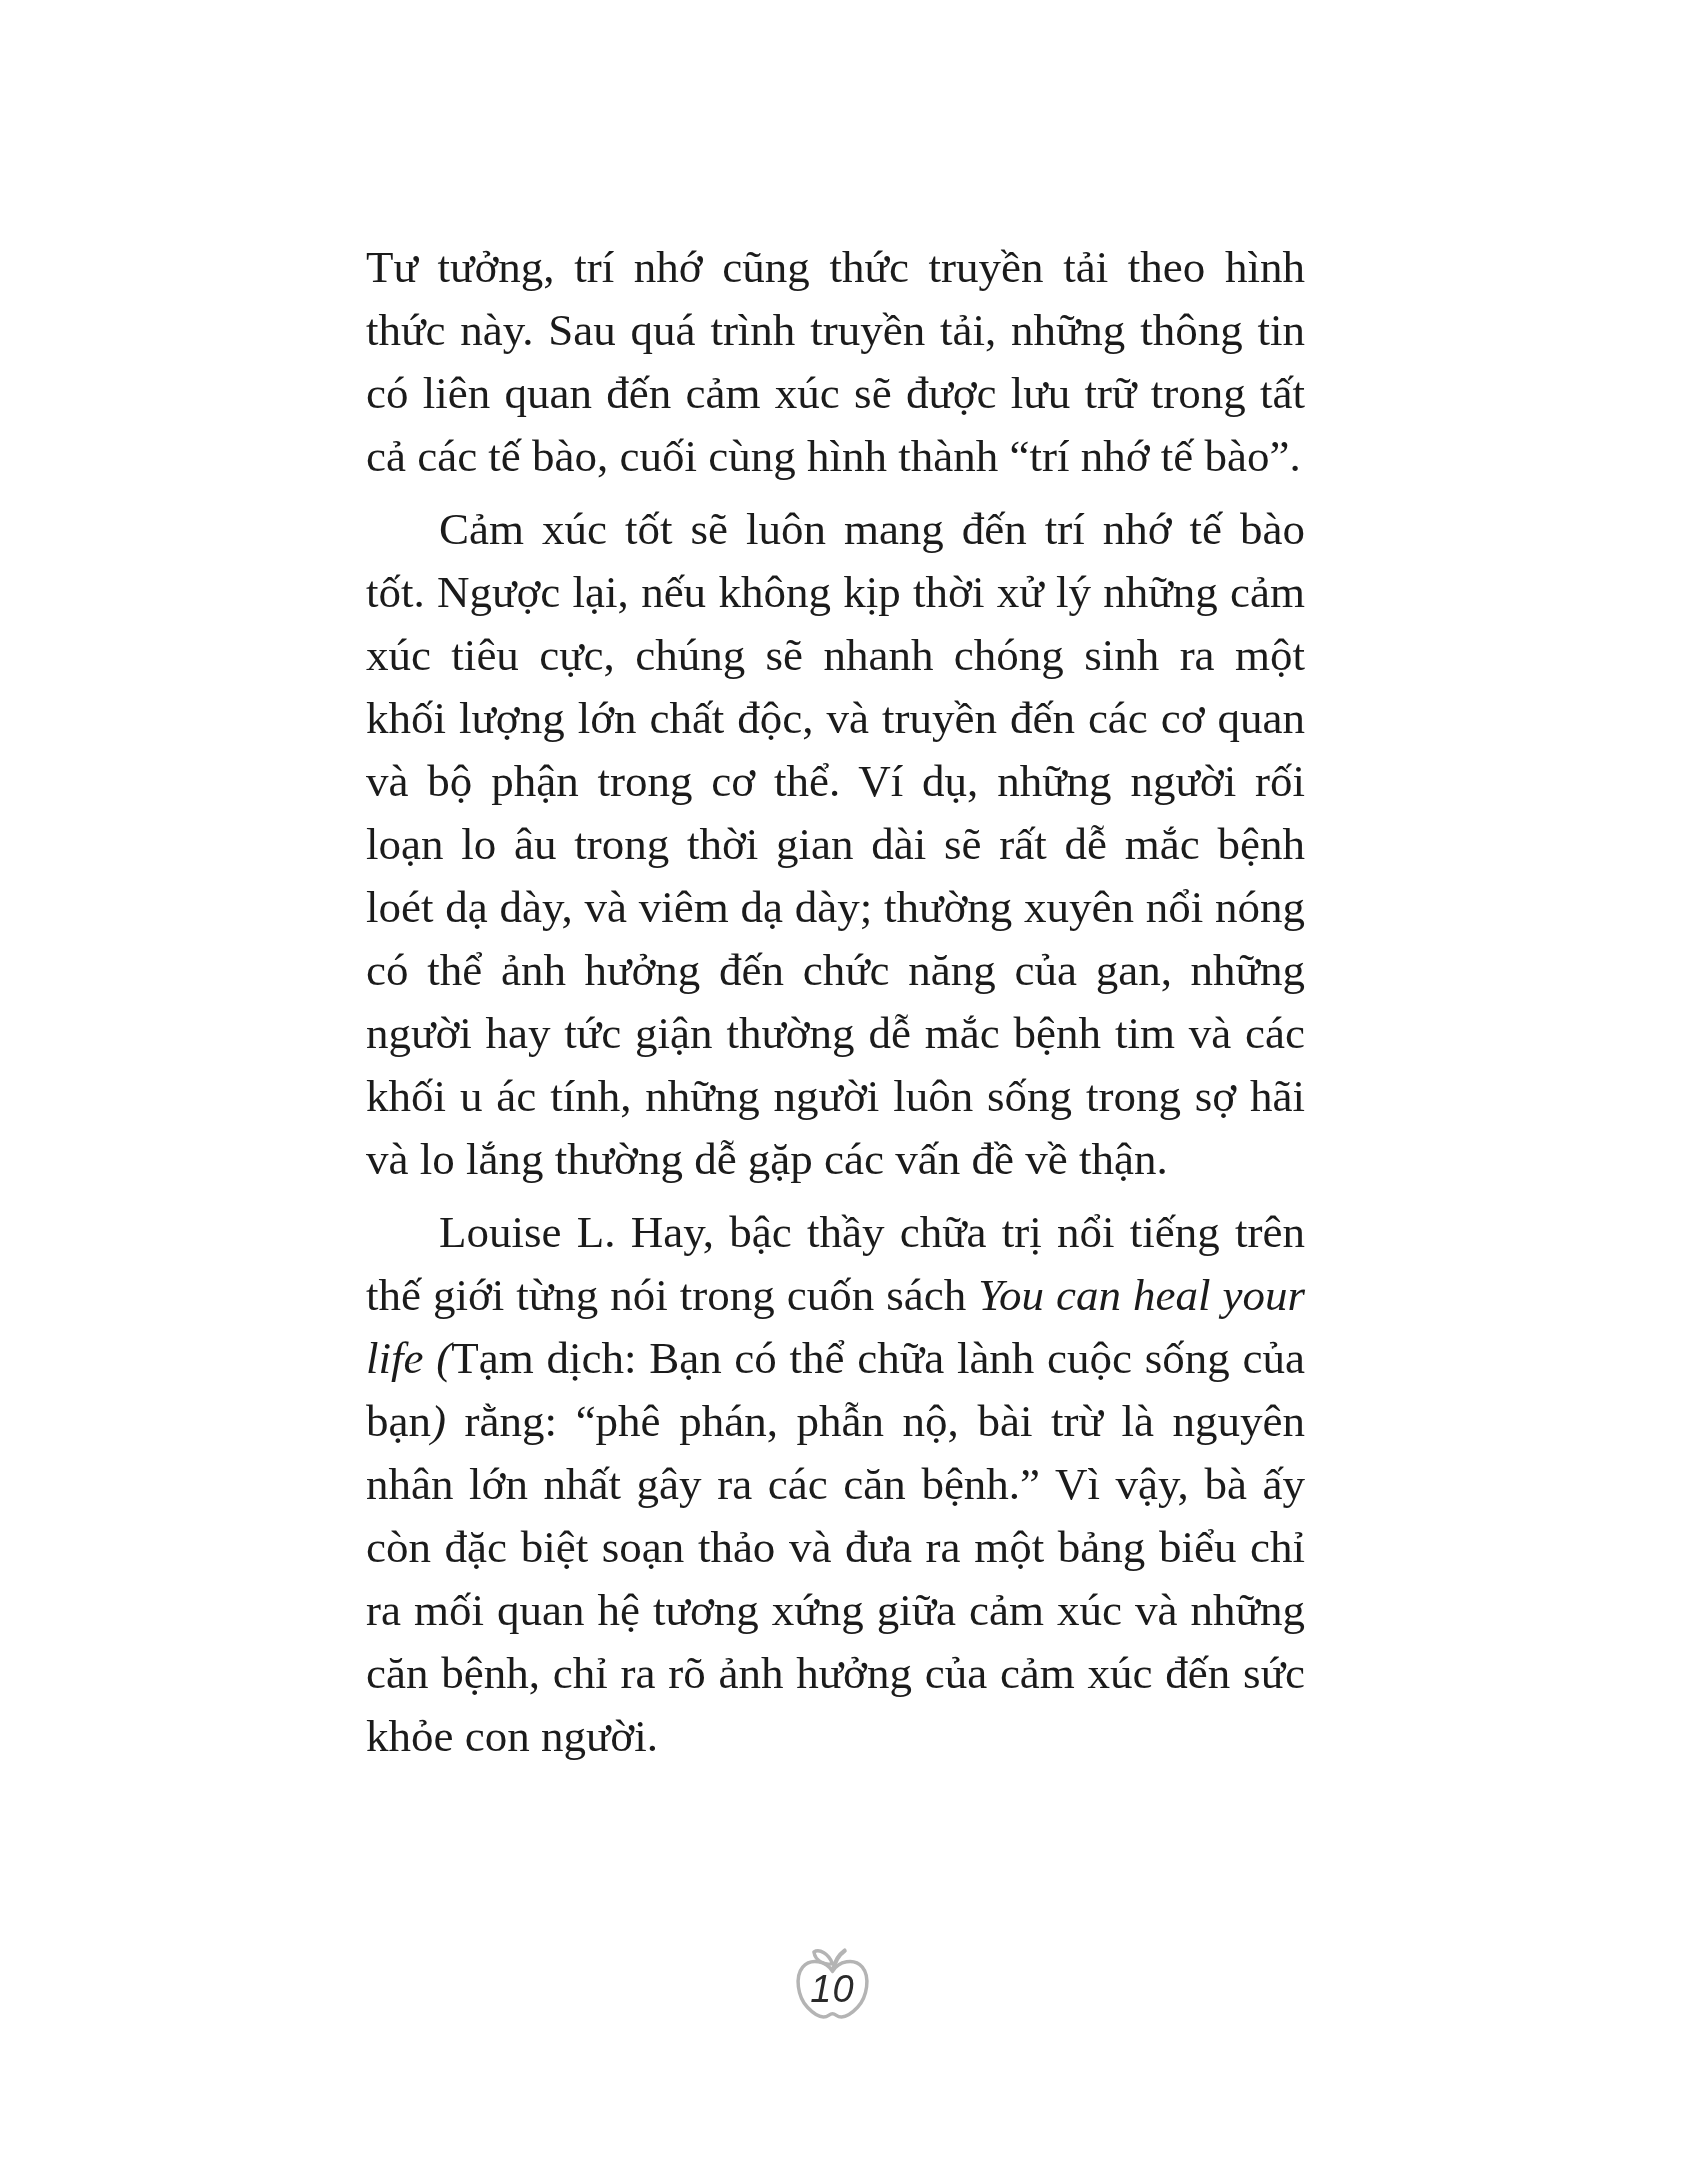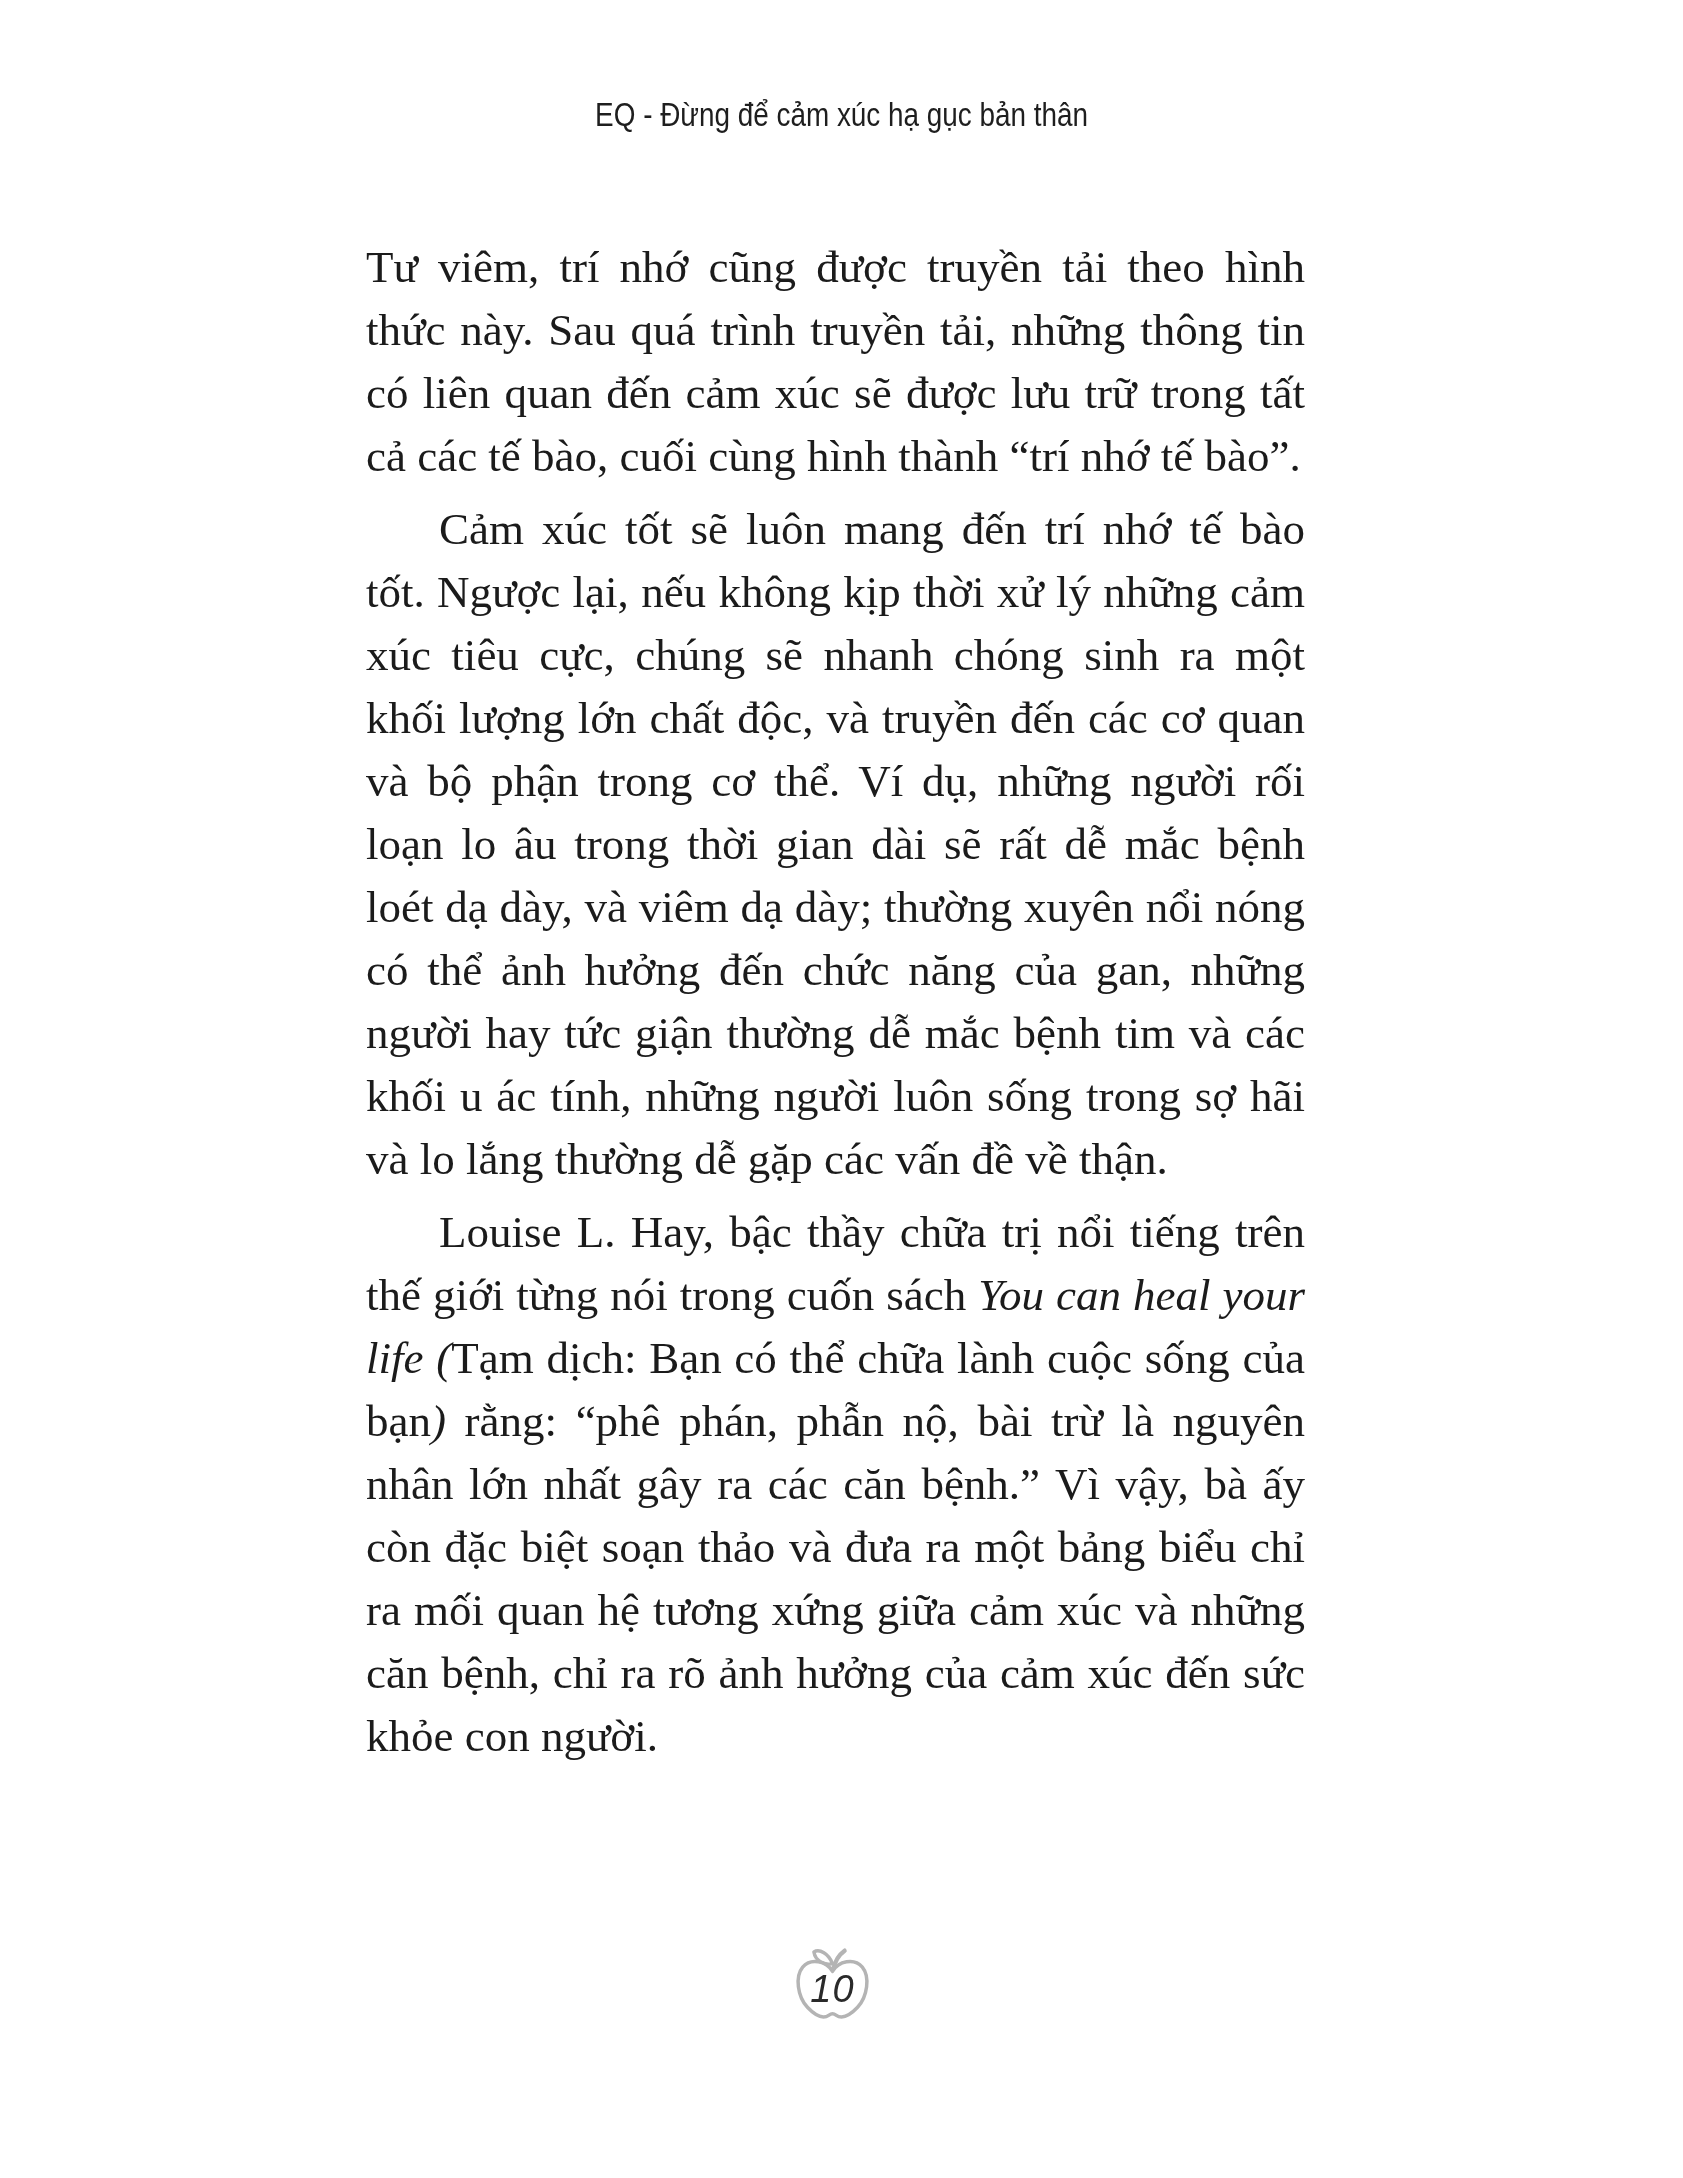--- a/index.html
+++ b/index.html
@@ -77,26 +77,23 @@
     color: #2a2a2a;
     letter-spacing: 1px;
     font-style: italic;
   }
 </style>
 </head>
 <body>
 
 <div class="page">
 
-  <div class="running-header">
-    <span class="hdr-inner">EQ - Đừng để cảm xúc hạ gục bản thân</span>
-  </div>
 
   <div class="text-block">
-      <p><span>Tư viêm, trí nhớ cũng được truyền tải theo hình thức này. Sau quá trình truyền tải, những thông tin có liên quan đến cảm xúc sẽ được lưu trữ trong tất cả các tế bào, cuối cùng hình thành “trí nhớ tế bào”.</span></p>
+      <p><span>Tư tưởng, trí nhớ cũng thức truyền tải theo hình thức này. Sau quá trình truyền tải, những thông tin có liên quan đến cảm xúc sẽ được lưu trữ trong tất cả các tế bào, cuối cùng hình thành “trí nhớ tế bào”.</span></p>
       <p class="indent"><span>Cảm xúc tốt sẽ luôn mang đến trí nhớ tế bào tốt. Ngược lại, nếu không kịp thời xử lý những cảm xúc tiêu cực, chúng sẽ nhanh chóng sinh ra một khối lượng lớn chất độc, và truyền đến các cơ quan và bộ phận trong cơ thể. Ví dụ, những người rối loạn lo âu trong thời gian dài sẽ rất dễ mắc bệnh loét dạ dày, và viêm dạ dày; thường xuyên nổi nóng có thể ảnh hưởng đến chức năng của gan, những người hay tức giận thường dễ mắc bệnh tim và các khối u ác tính, những người luôn sống trong sợ hãi và lo lắng thường dễ gặp các vấn đề về thận.</span></p>
       <p class="indent"><span>Louise L. Hay, bậc thầy chữa trị nổi tiếng trên thế giới từng nói trong cuốn sách </span><span class="italic">You can heal your life (</span><span>Tạm dịch: Bạn có thể chữa lành cuộc sống của bạn</span><span class="italic">)</span><span> rằng: “phê phán, phẫn nộ, bài trừ là nguyên nhân lớn nhất gây ra các căn bệnh.” Vì vậy, bà ấy còn đặc biệt soạn thảo và đưa ra một bảng biểu chỉ ra mối quan hệ tương xứng giữa cảm xúc và những căn bệnh, chỉ ra rõ ảnh hưởng của cảm xúc đến sức khỏe con người.</span></p>
     </div>
 
   <div class="page-number-badge">
     <svg viewBox="0 0 100 96" fill="none" stroke="#b4b4b4" stroke-width="4" stroke-linecap="round" stroke-linejoin="round">
 
       <path d="M50 34
                C 43 22, 25 18, 15.5 29
                C 6.5 40, 9.5 63, 21 75.5

